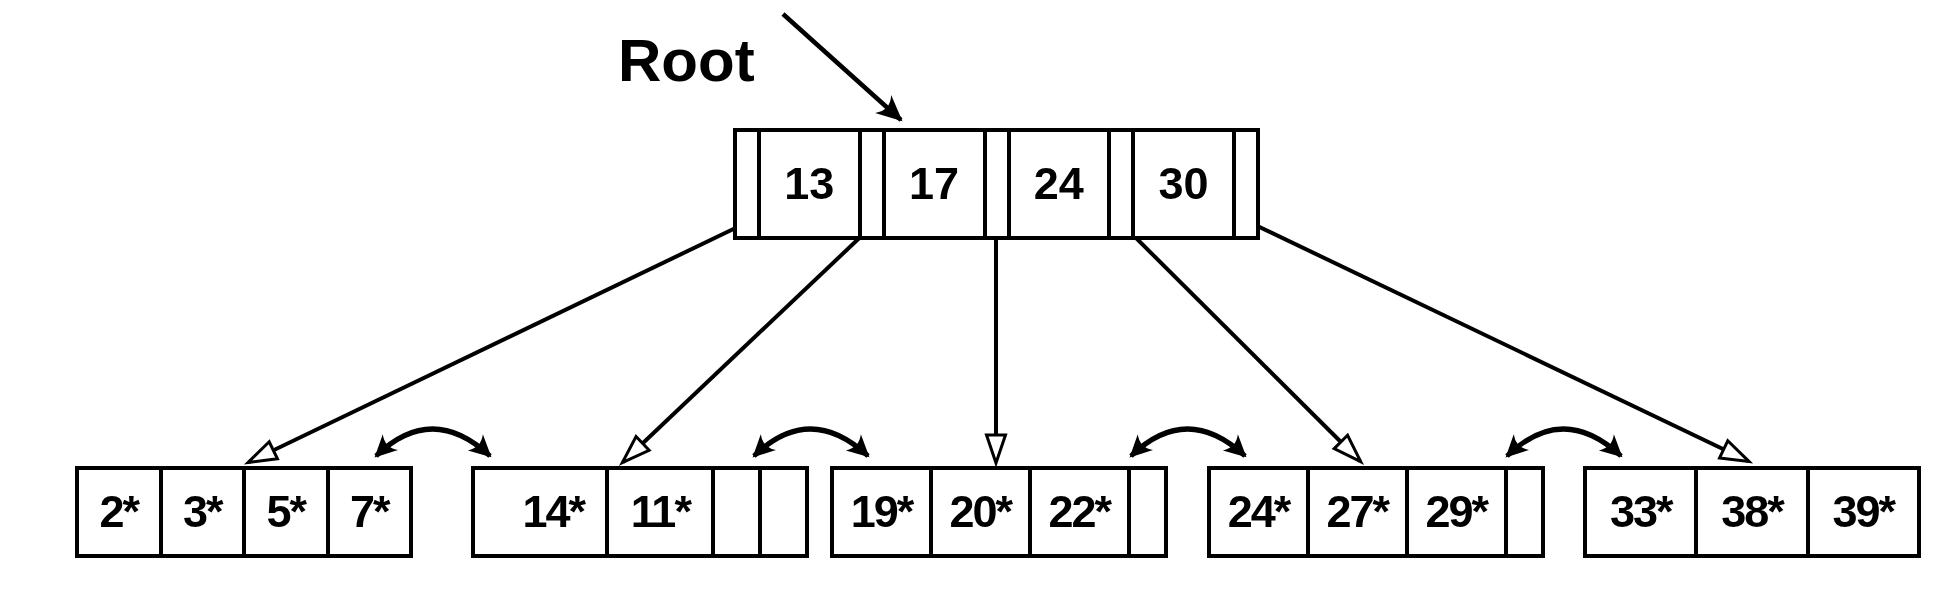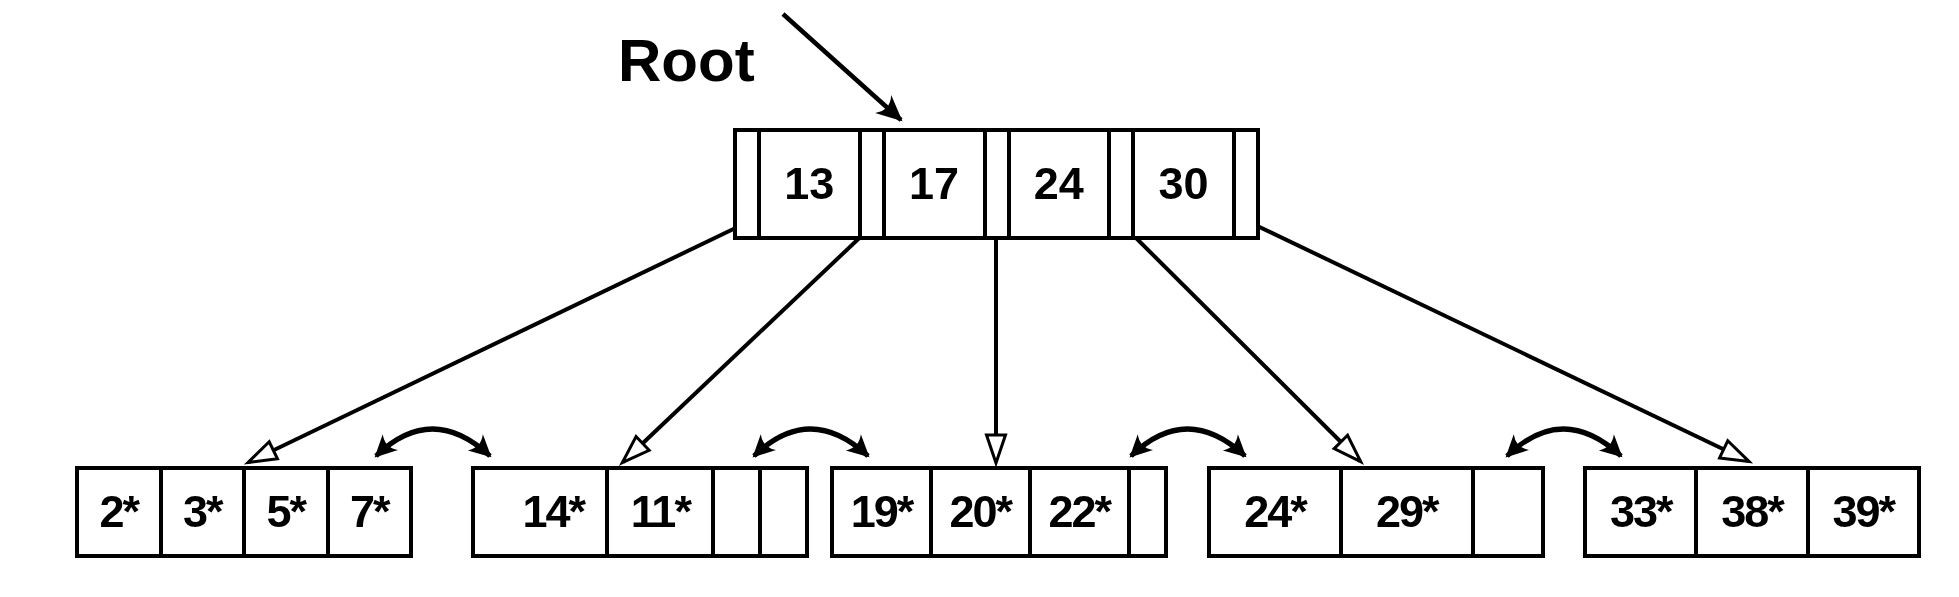--- a/index.html
+++ b/index.html
@@ -115,20 +115,21 @@
 
   <div class="node leaf-node" style="left:830px;">
     <div class="leaf-cell">19*</div>
     <div class="leaf-cell">20*</div>
     <div class="leaf-cell">22*</div>
     <div class="leaf-cell last"></div>
   </div>
 
   <div class="node leaf-node" style="left:1207px;">
     <div class="leaf-cell">24*</div>
+    <div class="leaf-cell">27*</div>
     <div class="leaf-cell">29*</div>
     <div class="leaf-cell last"></div>
   </div>
 
   <div class="node leaf-node" style="left:1583px;">
     <div class="leaf-cell">33*</div>
     <div class="leaf-cell">38*</div>
     <div class="leaf-cell last">39*</div>
   </div>
 

